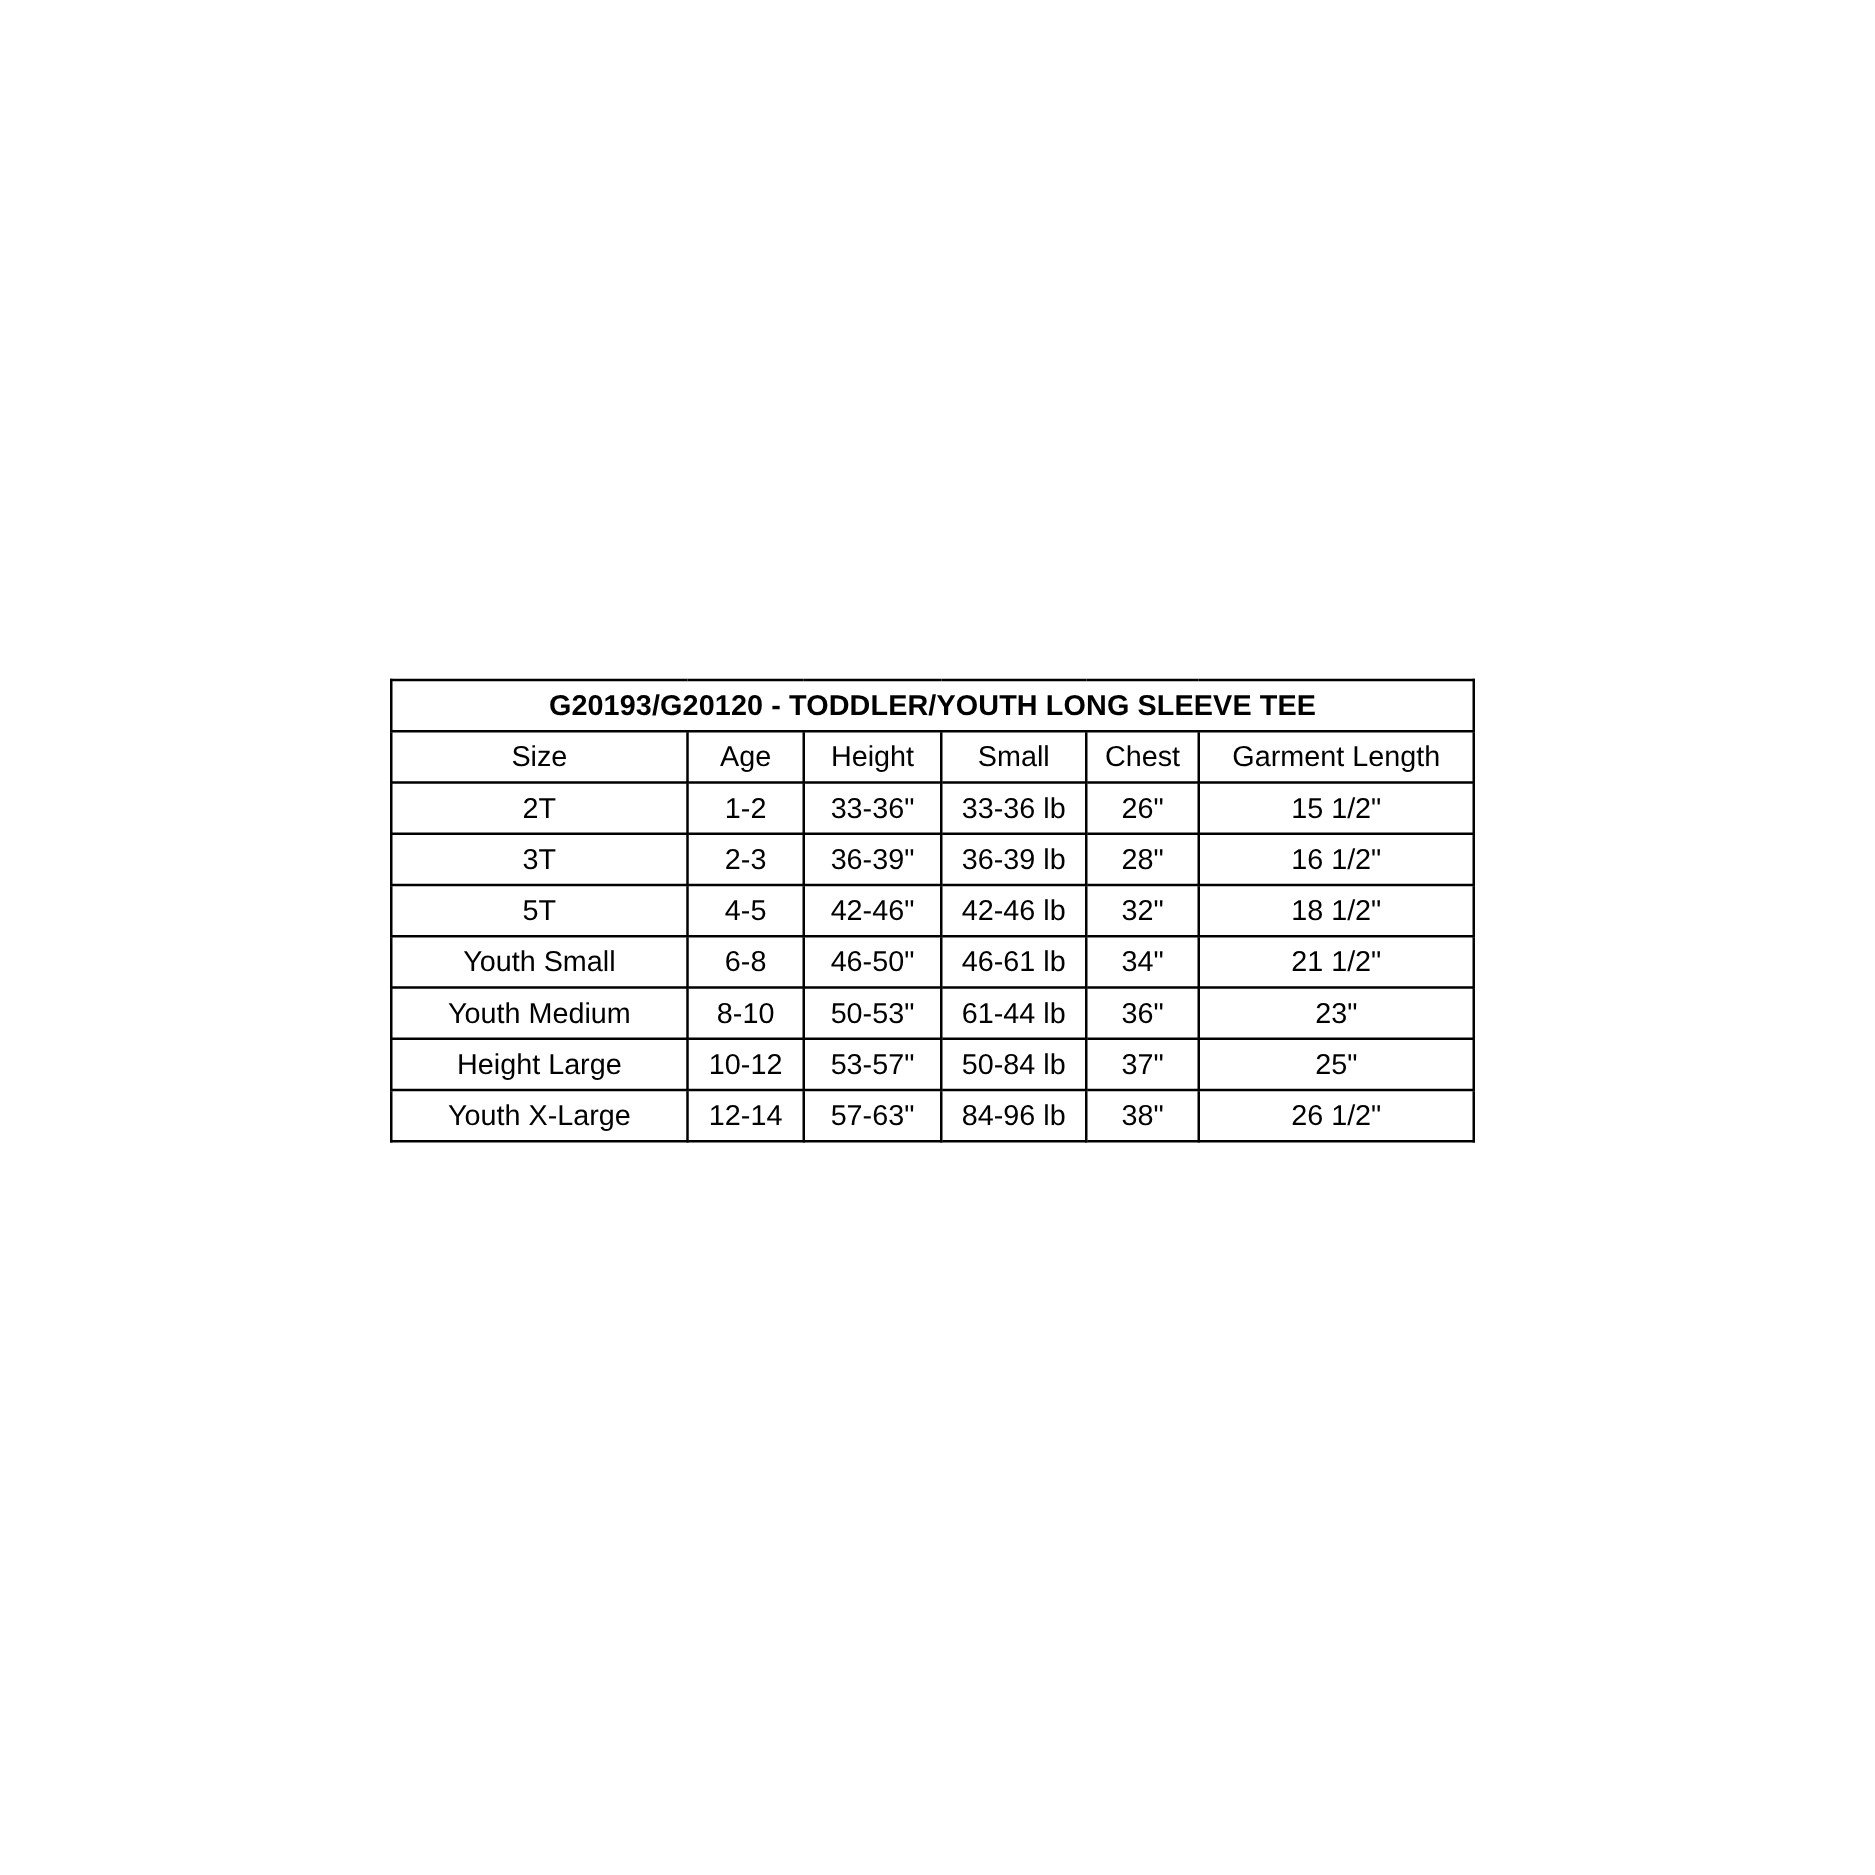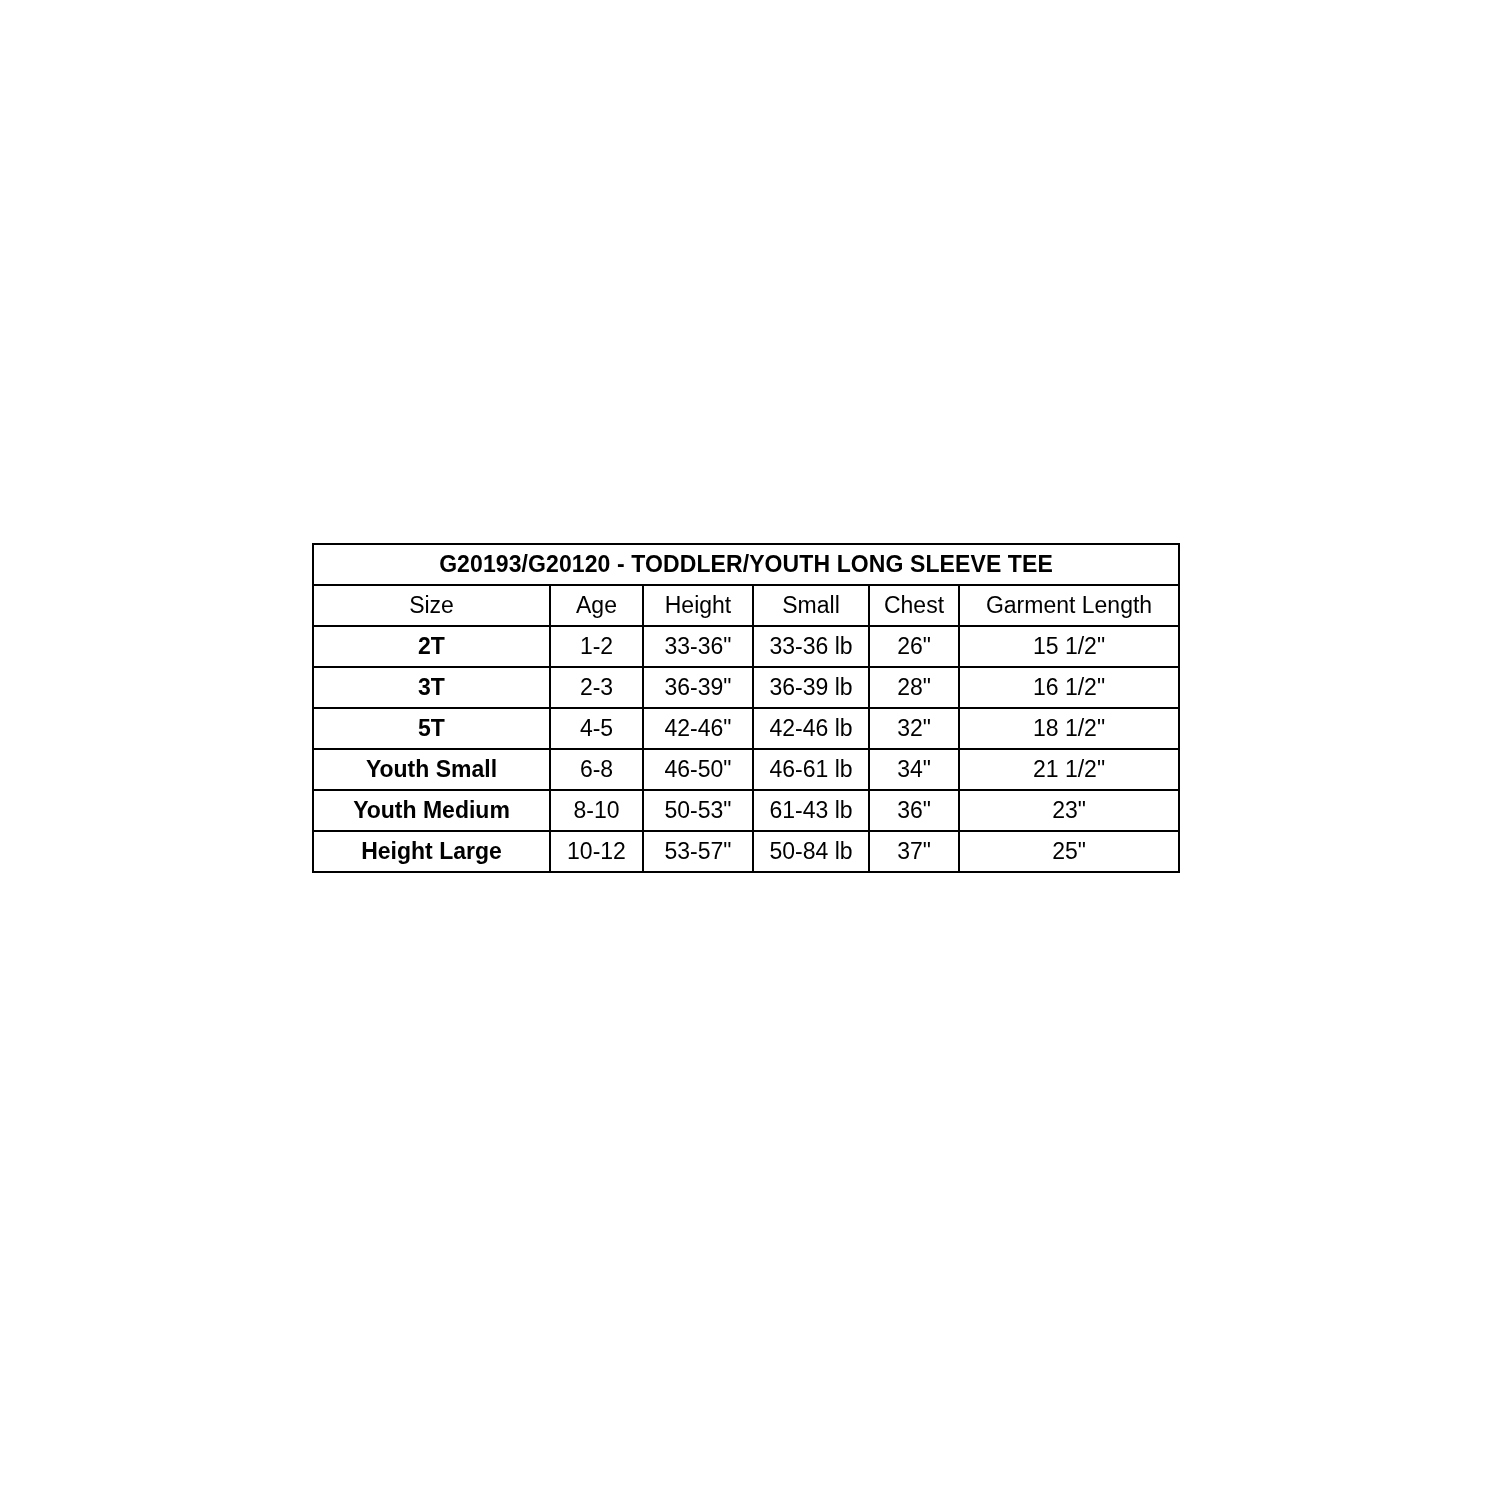--- a/index.html
+++ b/index.html
@@ -41,21 +41,21 @@
     font-size: 25px;
     letter-spacing: 0.1px;
     height: 42px;
     border-radius: 17px;
   }
   td.col-head {
     font-weight: normal;
     font-size: 24px;
   }
   td.size-cell {
-    font-weight: bold;
+    font-weight: normal;
     font-size: 25px;
   }
   
   col.c-size    { width: 237px; }
   col.c-age     { width: 93px; }
   col.c-height  { width: 110px; }
   col.c-weight  { width: 116px; }
   col.c-chest   { width: 90px; }
   col.c-length  { width: 220px; }
 </style>
@@ -119,29 +119,37 @@
         <td>46-50"</td>
         <td>46-61 lb</td>
         <td>34"</td>
         <td>21 1/2"</td>
       </tr>
 
       <tr>
         <td class="size-cell">Youth Medium</td>
         <td>8-10</td>
         <td>50-53"</td>
-        <td>61-43 lb</td>
+        <td>61-44 lb</td>
         <td>36"</td>
         <td>23"</td>
       </tr>
 
       <tr>
         <td class="size-cell">Height Large</td>
         <td>10-12</td>
         <td>53-57"</td>
         <td>50-84 lb</td>
         <td>37"</td>
         <td>25"</td>
       </tr>
 
+      <tr>
+        <td class="size-cell">Youth X-Large</td>
+        <td>12-14</td>
+        <td>57-63"</td>
+        <td>84-96 lb</td>
+        <td>38"</td>
+        <td>26 1/2"</td>
+      </tr>
     </tbody>
   </table>
 </div>
 
 </body></html>

